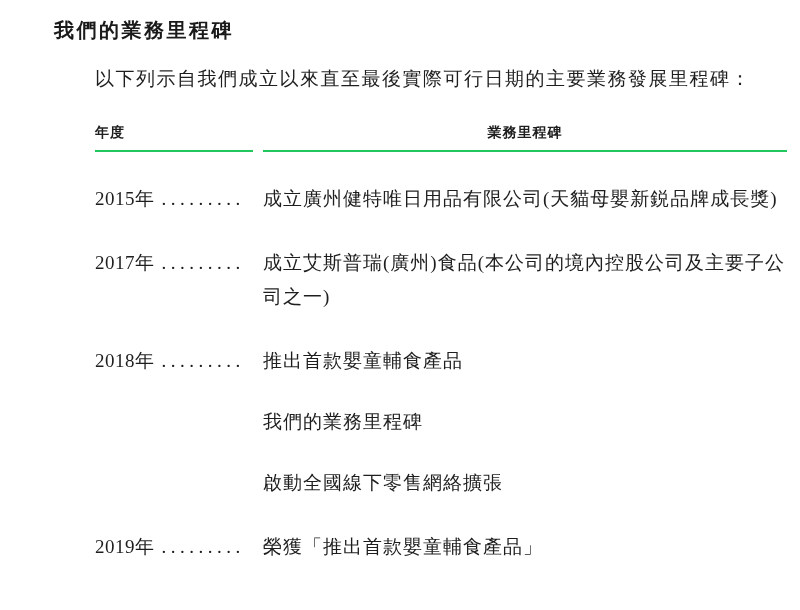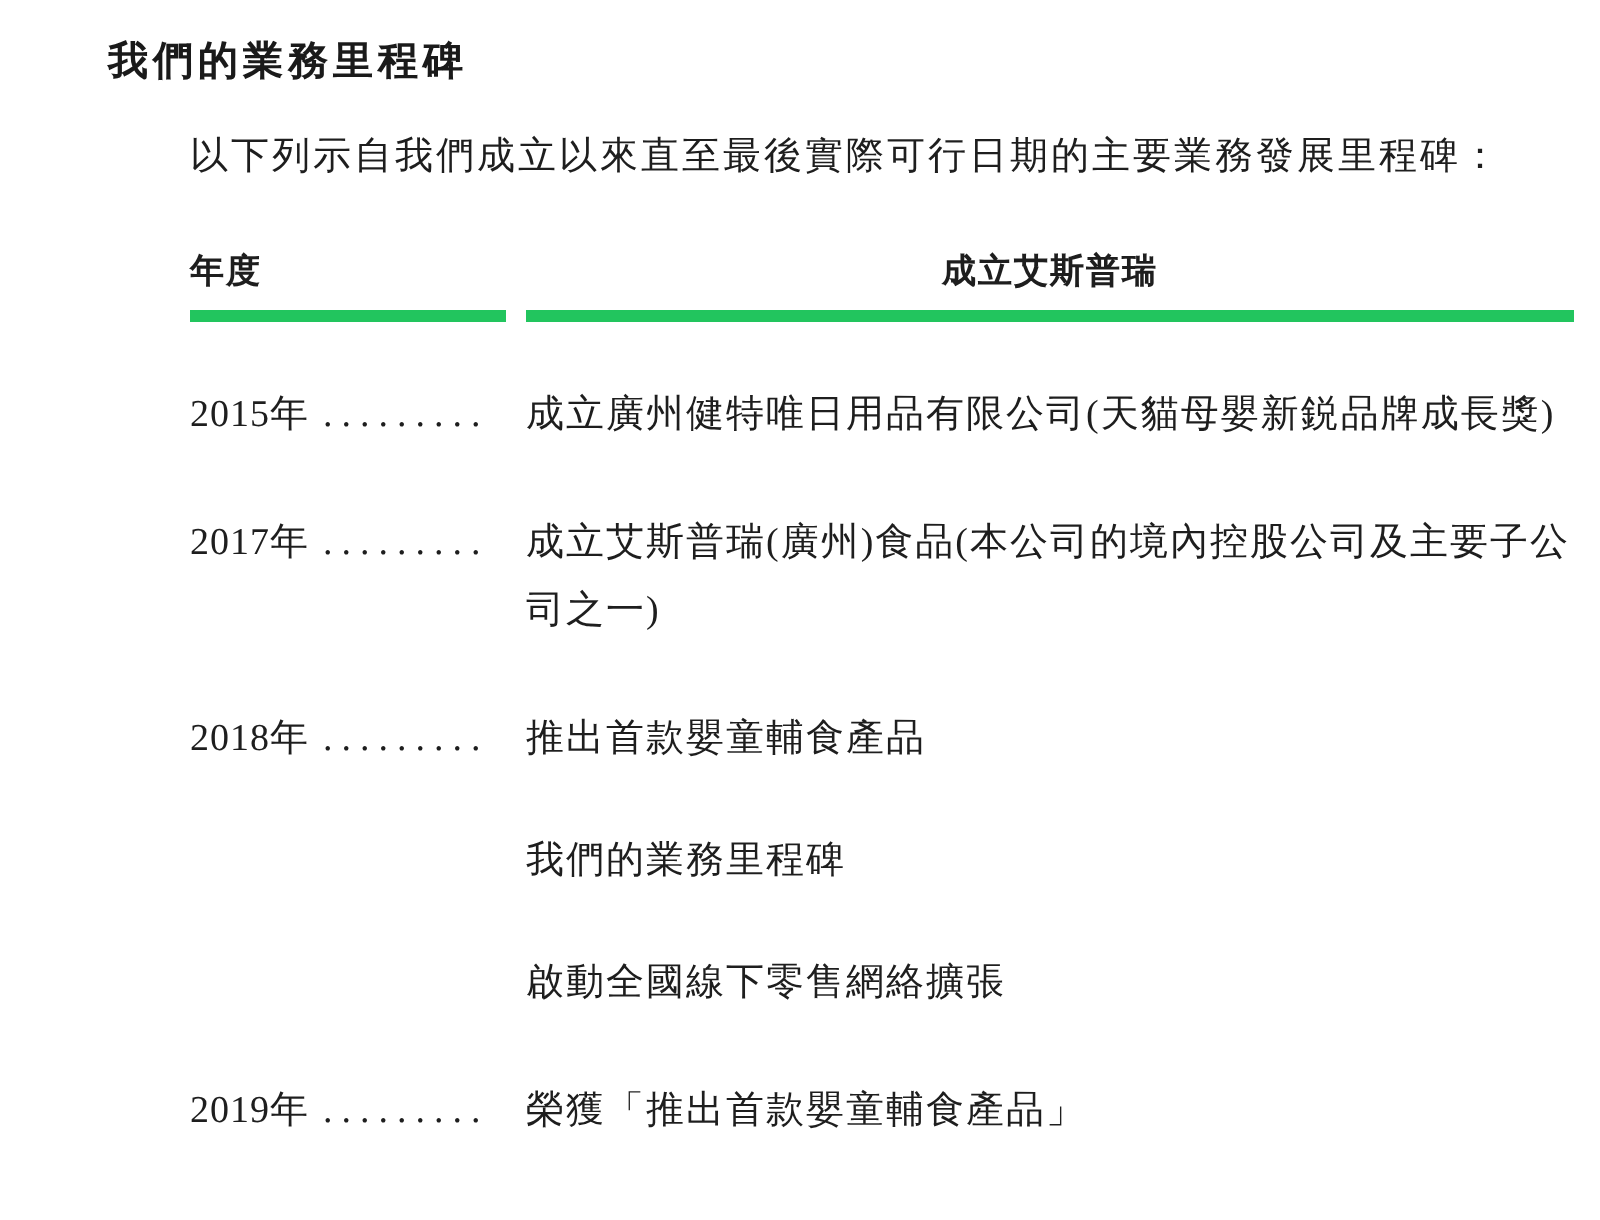--- a/index.html
+++ b/index.html
@@ -40,24 +40,24 @@
     position: absolute;
     left: 95px;
     top: 124px;
     width: 692px;
   }
   .thead {
     display: flex;
   }
   .th {
     font-weight: 700;
-    font-size: 17px;
+    font-size: 14px;
     letter-spacing: 1px;
     padding-bottom: 8px;
-    border-bottom: 6px solid #22c55e;
+    border-bottom: 2px solid #22c55e;
   }
   .th-year {
     width: 158px;
     margin-right: 10px;
     text-align: left;
   }
   .th-milestone {
     width: 524px;
     text-align: center;
   }
@@ -102,21 +102,21 @@
 
 <div class="page">
 
   <h1 class="section-title">我們的業務里程碑</h1>
 
   <p class="intro">以下列示自我們成立以來直至最後實際可行日期的主要業務發展里程碑：</p>
 
   <div class="milestone-table">
     <div class="thead">
       <div class="th th-year">年度</div>
-      <div class="th th-milestone">成立艾斯普瑞</div>
+      <div class="th th-milestone">業務里程碑</div>
     </div>
     <div class="tbody">
         <div class="row">
           <div class="cell-year">
             <span class="year-label">2015年</span>
             <span class="leader-dots">.........</span>
           </div>
           <div class="cell-milestones">
             <p class="entry">成立廣州健特唯日用品有限公司(天貓母嬰新鋭品牌成長獎)</p>
           </div>

